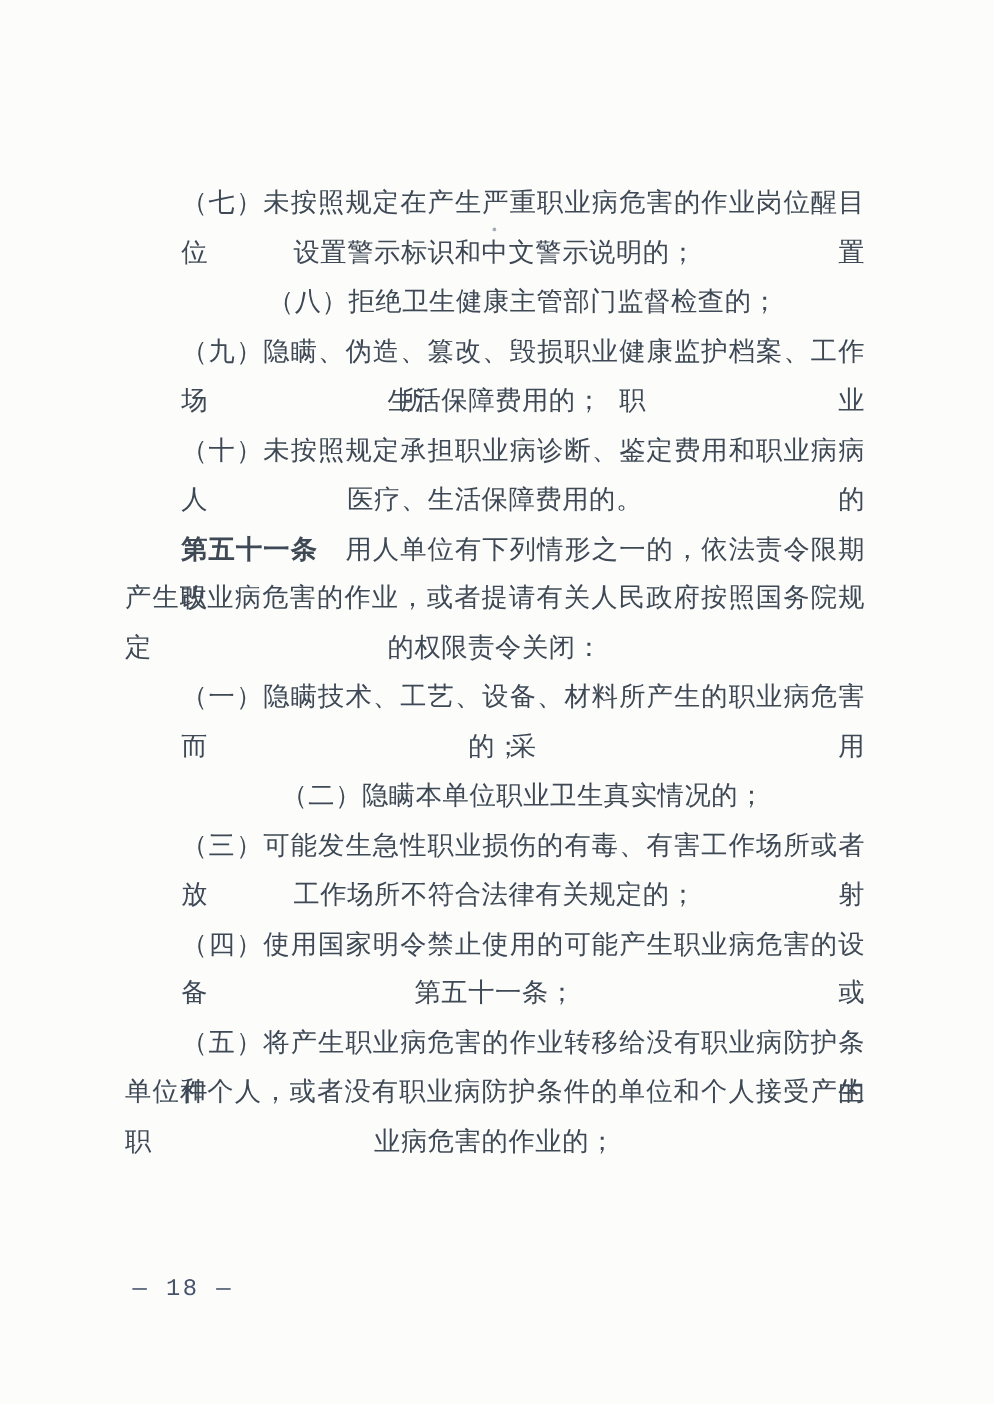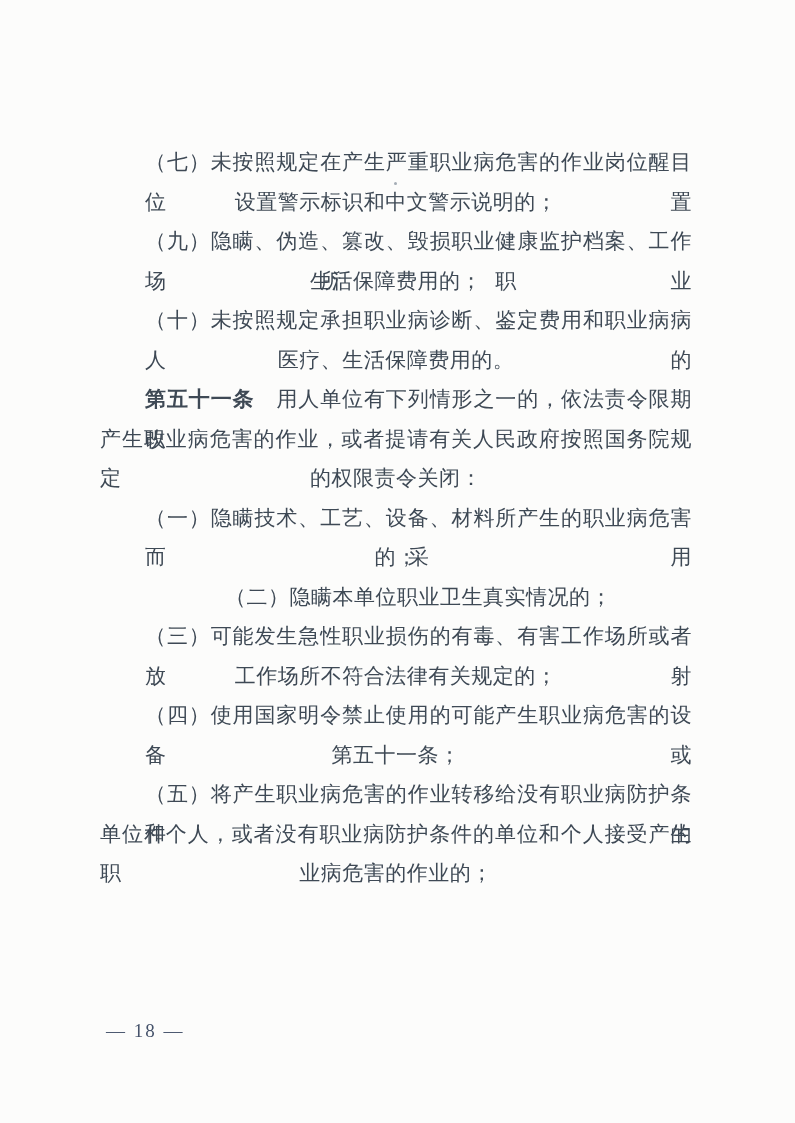--- a/index.html
+++ b/index.html
@@ -49,40 +49,41 @@
     font-weight: 700;
   }
   .page-number {
     position: absolute;
     left: 106px;
     top: 1016px;
     font-size: 19px;
     line-height: 30px;
     letter-spacing: 2px;
     color: #46536b;
-    font-family: Liberation Serif, serif;
+    font-family: Liberation Mono, monospace;
   }
   .artifact-dot {
     position: absolute;
     left: 394px;
     top: 182px;
     width: 3px;
     height: 3px;
     border-radius: 50%;
     background: #8d97a3;
     opacity: 0.8;
   }
 </style>
 </head>
 <body>
 
 <div class="page">
   <div class="text-block" id="lines">
       <div class="line indent just"><span>（七）未按照规定在产生严重职业病危害的作业岗位醒目位置</span></div>
       <div class="line"><span>设置警示标识和中文警示说明的；</span></div>
+      <div class="line indent"><span>（八）拒绝卫生健康主管部门监督检查的；</span></div>
       <div class="line indent just"><span>（九）隐瞒、伪造、篡改、毁损职业健康监护档案、工作场所职业</span></div>
       <div class="line"><span>生活保障费用的；</span></div>
       <div class="line indent just"><span>（十）未按照规定承担职业病诊断、鉴定费用和职业病病人的</span></div>
       <div class="line"><span>医疗、生活保障费用的。</span></div>
       <div class="line indent just"><span class="bold">第五十一条</span><span>　用人单位有下列情形之一的，依法责令限期改</span></div>
       <div class="line just"><span>产生职业病危害的作业，或者提请有关人民政府按照国务院规定</span></div>
       <div class="line"><span>的权限责令关闭：</span></div>
       <div class="line indent just"><span>（一）隐瞒技术、工艺、设备、材料所产生的职业病危害而采用</span></div>
       <div class="line"><span>的；</span></div>
       <div class="line indent"><span>（二）隐瞒本单位职业卫生真实情况的；</span></div>

